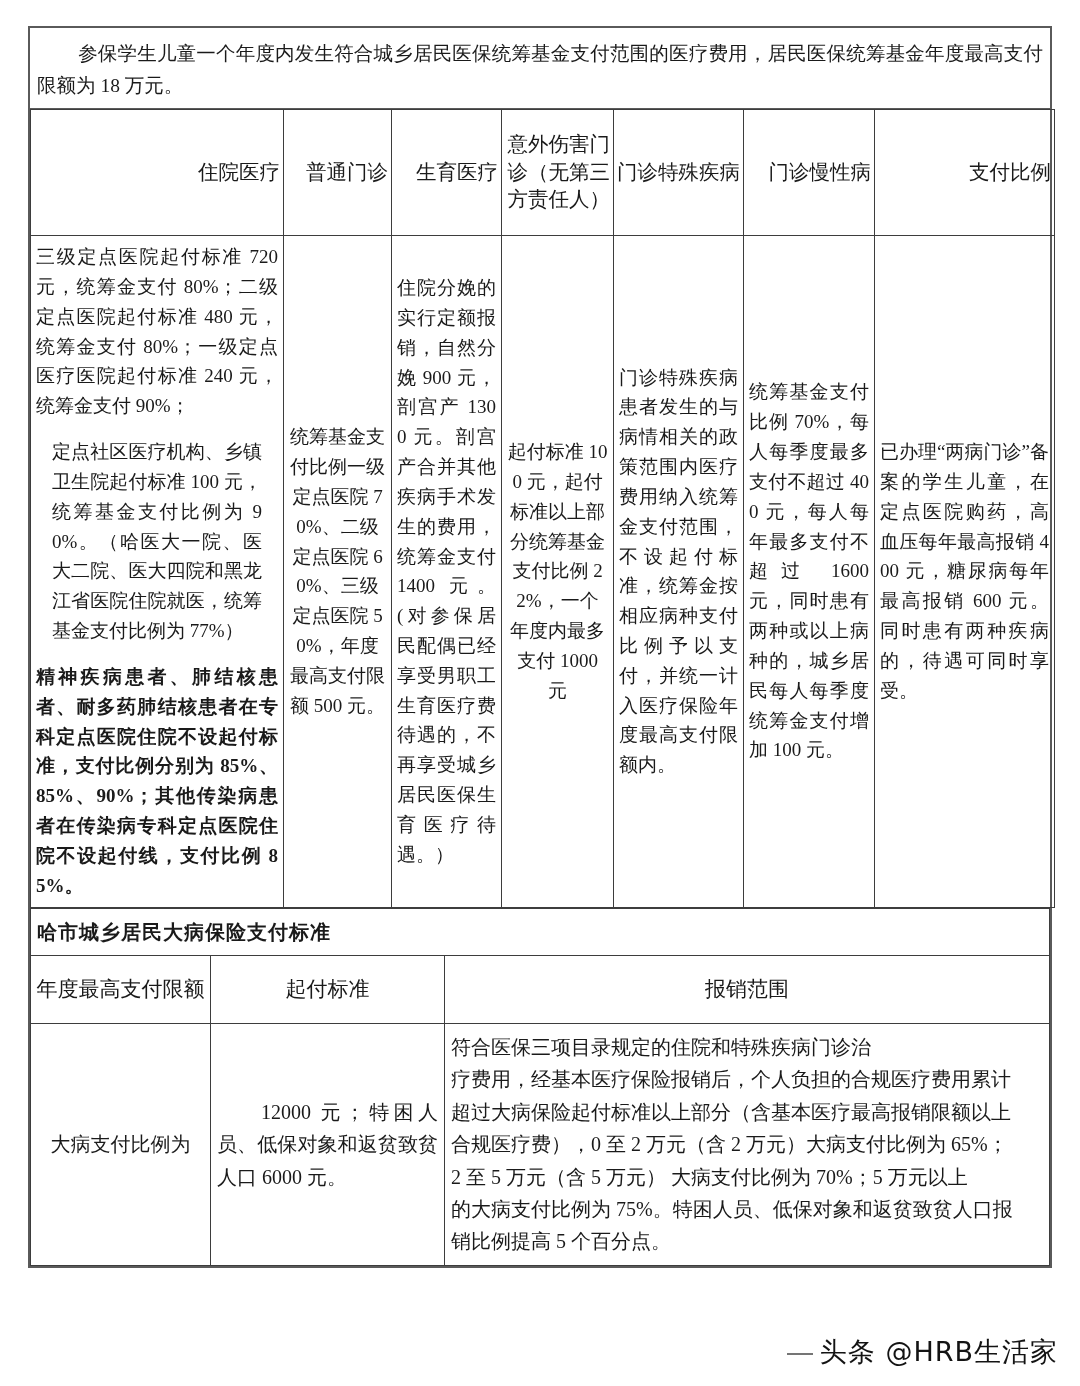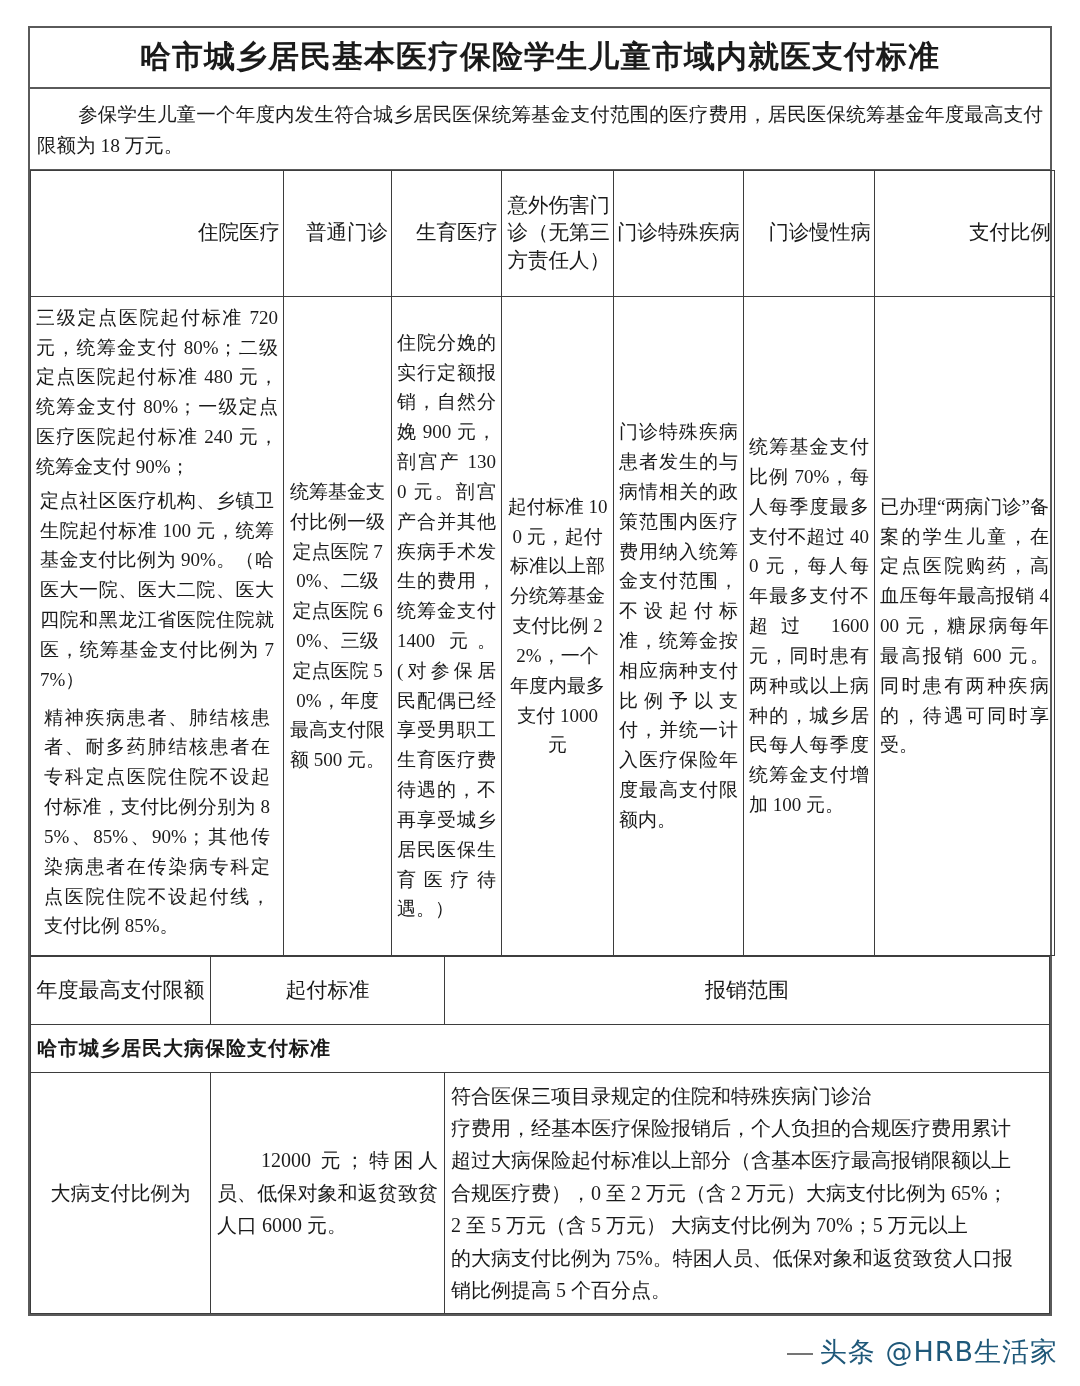--- a/index.html
+++ b/index.html
@@ -105,40 +105,39 @@
   .t2 .c-a { width: 180px; }
   .t2 .c-b { width: 234px; }
   .t2 .c-c { width: auto; }
   .scope-cell { vertical-align: top; border-radius: 23px; }
   .scope-cell p { margin: 0; }
 
   .watermark {
     position: absolute;
     right: 22px; bottom: 16px;
     font-size: 27px;
-    color: #0c4a6e;
+    color: #000000;
     letter-spacing: 1px;
     font-family: "DejaVu Sans", "Liberation Sans", sans-serif;
     white-space: nowrap;
     opacity: .92;
   }
   .watermark .dash {
     display: inline-block;
     width: 26px; height: 2px;
     background: #6a6a6a;
     vertical-align: middle;
     margin-right: 7px;
   }
 </style>
 </head>
 <body>
 
 <div class="page">
 
-  <div class="doc-title">哈市城乡居民基本医疗保险学生儿童市域内就医支付标准</div>
 
   <div class="intro"><span class="indent"></span><span>参保学生儿童一个年度内发生符合城乡居民医保统筹基金支付范围的医疗费用，居民医保统筹基金年度最高支付限额为 18 万元。</span></div>
 
   <table class="t1">
     <colgroup>
       <col class="col1">
         <col class="col2">
         <col class="col3">
         <col class="col4">
         <col class="col5">
@@ -153,47 +152,47 @@
         <th>意外伤害门诊（无第三方责任人）</th>
         <th>门诊特殊疾病</th>
         <th>门诊慢性病</th>
         <th>支付比例</th>
       </tr>
     </thead>
     <tbody>
       <tr>
         <td class="body-cell">
             <p style="margin: 0px;">三级定点医院起付标准 720 元，统筹金支付 80%；二级定点医院起付标准 480 元，统筹金支付 80%；一级定点医疗医院起付标准 240 元，统筹金支付 90%；</p>
-            <p style="margin: 4px;">定点社区医疗机构、乡镇卫生院起付标准 100 元，统筹基金支付比例为 90%。（哈医大一院、医大二院、医大四院和黑龙江省医院住院就医，统筹基金支付比例为 77%）</p>
-            <p style="margin: 8px;">精神疾病患者、肺结核患者、耐多药肺结核患者在专科定点医院住院不设起付标准，支付比例分别为 85%、85%、90%；其他传染病患者在传染病专科定点医院住院不设起付线，支付比例 85%。</p>
+            <p style="margin: 16px;">定点社区医疗机构、乡镇卫生院起付标准 100 元，统筹基金支付比例为 90%。（哈医大一院、医大二院、医大四院和黑龙江省医院住院就医，统筹基金支付比例为 77%）</p>
+            <p style="margin: 0px; font-weight: bold;">精神疾病患者、肺结核患者、耐多药肺结核患者在专科定点医院住院不设起付标准，支付比例分别为 85%、85%、90%；其他传染病患者在传染病专科定点医院住院不设起付线，支付比例 85%。</p>
           </td>
         <td class="body-cell center">统筹基金支付比例一级定点医院 70%、二级定点医院 60%、三级定点医院 50%，年度最高支付限额 500 元。</td>
         <td class="body-cell">住院分娩的实行定额报销，自然分娩 900 元，剖宫产 1300 元。剖宫产合并其他疾病手术发生的费用，统筹金支付 1400 元。(对参保居民配偶已经享受男职工生育医疗费待遇的，不再享受城乡居民医保生育医疗待遇。）</td>
         <td class="body-cell center">起付标准 100 元，起付标准以上部分统筹基金支付比例 22%，一个年度内最多支付 1000 元</td>
         <td class="body-cell">门诊特殊疾病患者发生的与病情相关的政策范围内医疗费用纳入统筹金支付范围，不设起付标准，统筹金按相应病种支付比例予以支付，并统一计入医疗保险年度最高支付限额内。</td>
         <td class="body-cell">统筹基金支付比例 70%，每人每季度最多支付不超过 400 元，每人每年最多支付不超过 1600 元，同时患有两种或以上病种的，城乡居民每人每季度统筹金支付增加 100 元。</td>
         <td class="body-cell">已办理“两病门诊”备案的学生儿童，在定点医院购药，高血压每年最高报销 400 元，糖尿病每年最高报销 600 元。同时患有两种疾病的，待遇可同时享受。</td>
       </tr>
     </tbody>
   </table>
 
   <table class="t2">
     <colgroup>
       <col class="c-a">
         <col class="c-b">
         <col class="c-c">
     </colgroup>
     <tbody>
       <tr>
+        <td colspan="3" class="section-title">哈市城乡居民大病保险支付标准</td>
+      </tr>
+      <tr>
         <th>年度最高支付限额</th>
         <th>起付标准</th>
         <th>报销范围</th>
-      </tr>
-      <tr>
-        <td colspan="3" class="section-title">哈市城乡居民大病保险支付标准</td>
       </tr>
       <tr>
         <td class="mid">大病支付比例为</td>
         <td><span style="display:inline-block;width:2.2em;"></span><span>12000 元；特困人员、低保对象和返贫致贫人口 6000 元。</span></td>
         <td class="scope-cell">
           <p>符合医保三项目录规定的住院和特殊疾病门诊治</p>
           <p>疗费用，经基本医疗保险报销后，个人负担的合规医疗费用累计</p>
           <p>超过大病保险起付标准以上部分（含基本医疗最高报销限额以上</p>
           <p>合规医疗费），0 至 2 万元（含 2 万元）大病支付比例为 65%；</p>
           <p>2 至 5 万元（含 5 万元） 大病支付比例为 70%；5 万元以上</p>

